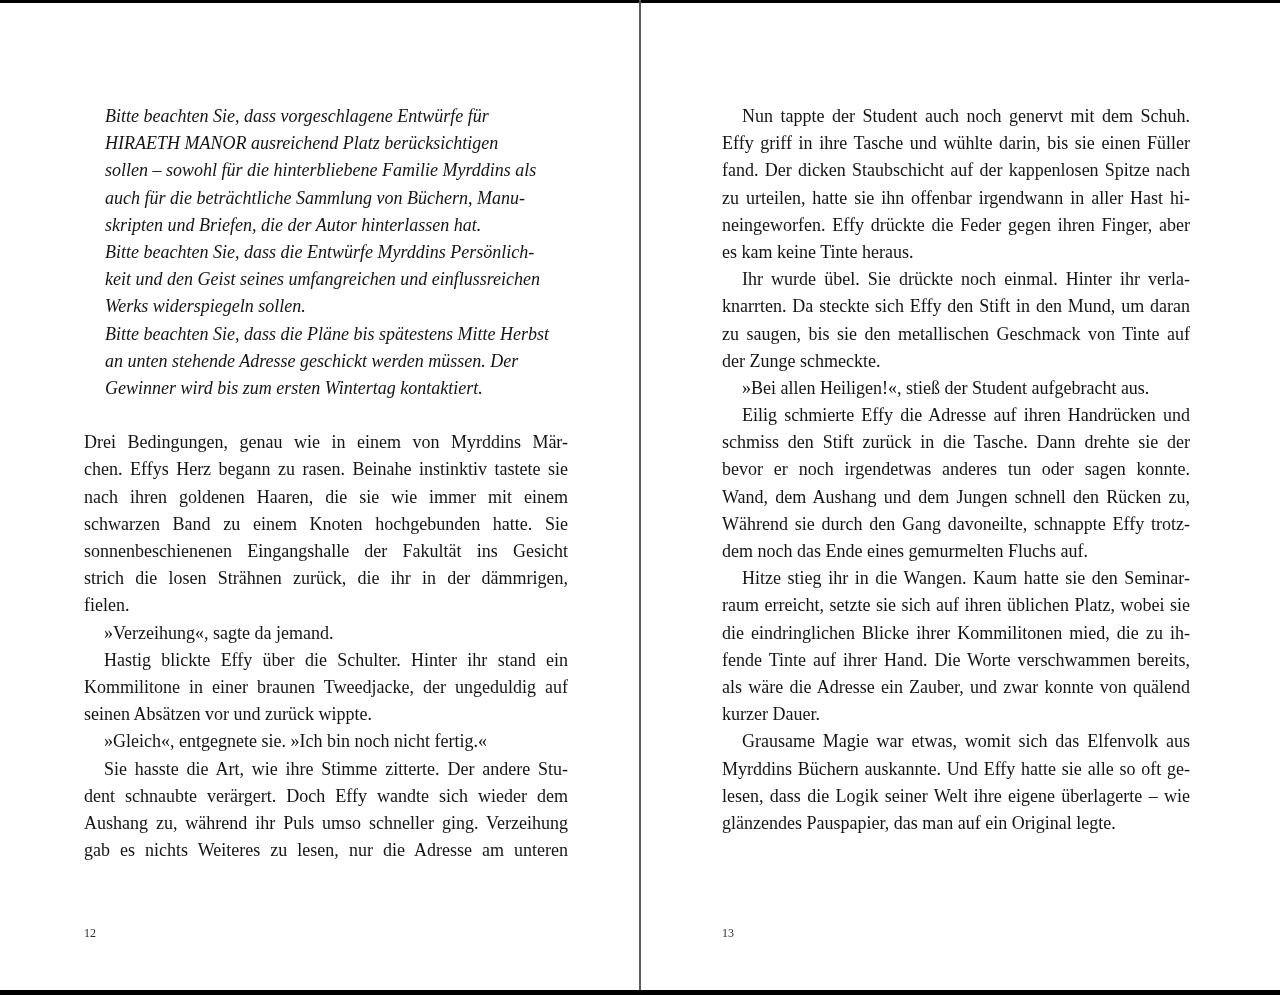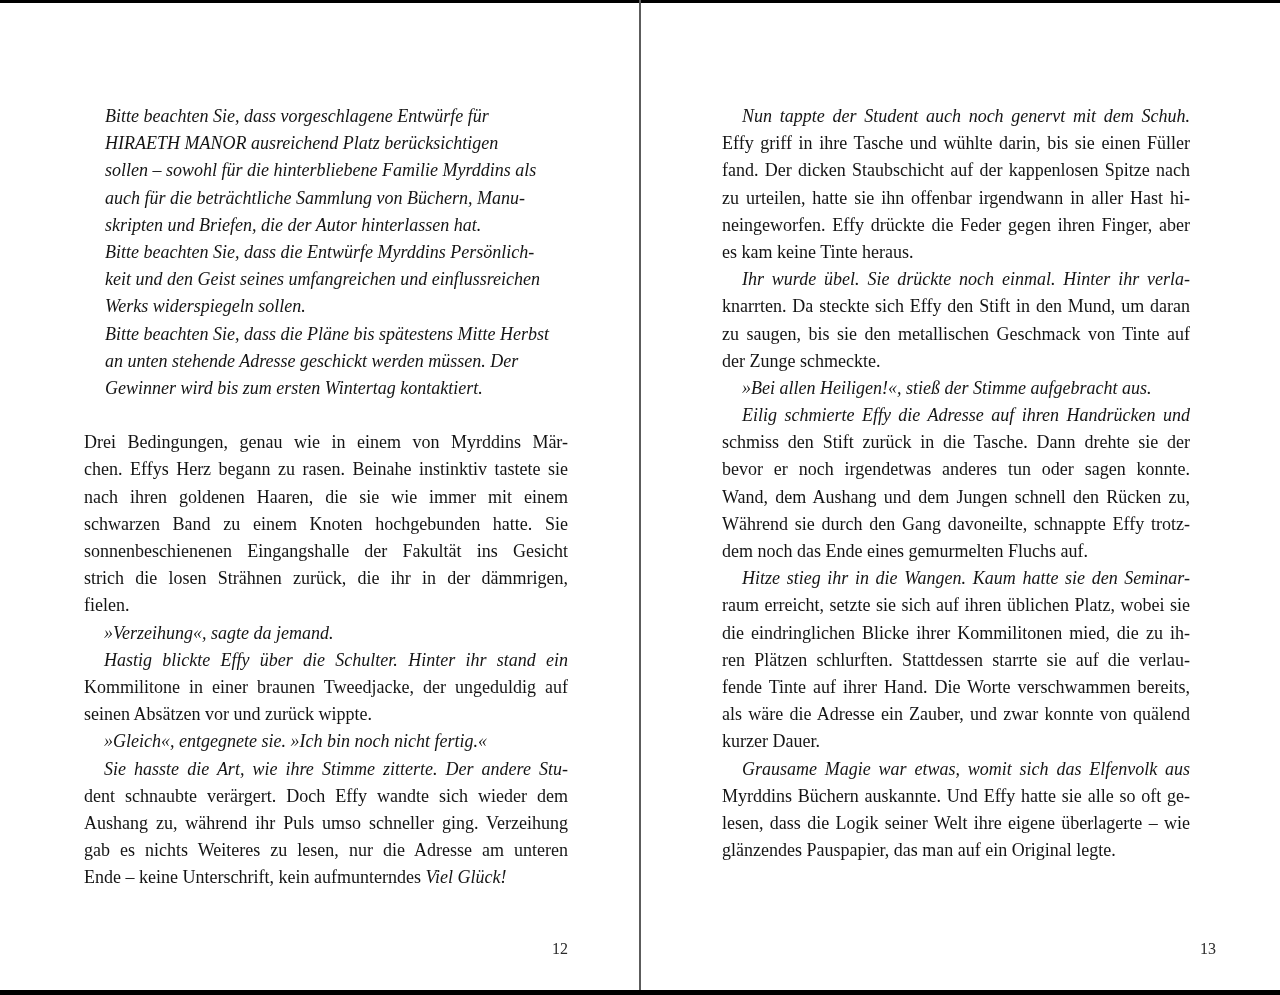--- a/index.html
+++ b/index.html
@@ -19,32 +19,31 @@
   .textblock {
     position: absolute; top: 103px;
     font-size: 18px; line-height: 27.2px;
     hyphens: none;
   }
   #left-text  { left: 84px;  width: 484px; }
   #right-text { left: 722px; width: 468px; }
 
   .line { height: 27.2px; }
   .line.j { text-align: justify; text-align-last: justify; }
-  .line.ind { text-indent: 20px; font-style: italic; }
+  .line.ind { text-indent: 20px; }
   .line.notice { font-style: italic; padding-left: 21px; }
   .em { font-style: italic; }
 
   .pagenum {
     position: absolute; top: 924px; height: 20px;
-    font-size: 16px; line-height: 18px; text-align: right;
+    font-size: 12px; line-height: 18px; text-align: left;
     color: var(--pagenum_color, #2b2b2b);
-    margin-top: 16px;
   }
   #pagenum-left  { left: 84px;  width: 484px; }
-  #pagenum-right { left: 748px; width: 468px; }
+  #pagenum-right { left: 722px; width: 468px; }
 </style>
 </head>
 <body>
 
 <div class="edge-bar top"></div>
 <div class="gutter"></div>
 
 <div class="textblock" id="left-text">
     <div class="line notice">Bitte beachten Sie, dass vorgeschlagene Entwürfe für</div>
     <div class="line notice">HIRAETH MANOR ausreichend Platz berücksichtigen</div>
@@ -67,44 +66,42 @@
     <div class="line">fielen.</div>
     <div class="line ind">»Verzeihung«, sagte da jemand.</div>
     <div class="line ind j">Hastig blickte Effy über die Schulter. Hinter ihr stand ein</div>
     <div class="line j">Kommilitone in einer braunen Tweedjacke, der ungeduldig auf</div>
     <div class="line">seinen Absätzen vor und zurück wippte.</div>
     <div class="line ind">»Gleich«, entgegnete sie. »Ich bin noch nicht fertig.«</div>
     <div class="line ind j">Sie hasste die Art, wie ihre Stimme zitterte. Der andere Stu-</div>
     <div class="line j">dent schnaubte verärgert. Doch Effy wandte sich wieder dem</div>
     <div class="line j">Aushang zu, während ihr Puls umso schneller ging. Verzeihung</div>
     <div class="line j">gab es nichts Weiteres zu lesen, nur die Adresse am unteren</div>
-    <div class="line"><span>Ende – keine Unterschrift, kein aufmunterndes </span><span class="em">Viel Glück!</span></div>
   </div>
 <div class="textblock" id="right-text">
     <div class="line ind j">Nun tappte der Student auch noch genervt mit dem Schuh.</div>
     <div class="line j">Effy griff in ihre Tasche und wühlte darin, bis sie einen Füller</div>
     <div class="line j">fand. Der dicken Staubschicht auf der kappenlosen Spitze nach</div>
     <div class="line j">zu urteilen, hatte sie ihn offenbar irgendwann in aller Hast hi-</div>
     <div class="line j">neingeworfen. Effy drückte die Feder gegen ihren Finger, aber</div>
     <div class="line">es kam keine Tinte heraus.</div>
     <div class="line ind j">Ihr wurde übel. Sie drückte noch einmal. Hinter ihr verla-</div>
     <div class="line j">knarrten. Da steckte sich Effy den Stift in den Mund, um daran</div>
     <div class="line j">zu saugen, bis sie den metallischen Geschmack von Tinte auf</div>
     <div class="line">der Zunge schmeckte.</div>
-    <div class="line ind">»Bei allen Heiligen!«, stieß der Stimme aufgebracht aus.</div>
+    <div class="line ind">»Bei allen Heiligen!«, stieß der Student aufgebracht aus.</div>
     <div class="line ind j">Eilig schmierte Effy die Adresse auf ihren Handrücken und</div>
     <div class="line j">schmiss den Stift zurück in die Tasche. Dann drehte sie der</div>
     <div class="line j">bevor er noch irgendetwas anderes tun oder sagen konnte.</div>
     <div class="line j">Wand, dem Aushang und dem Jungen schnell den Rücken zu,</div>
     <div class="line j">Während sie durch den Gang davoneilte, schnappte Effy trotz-</div>
     <div class="line">dem noch das Ende eines gemurmelten Fluchs auf.</div>
     <div class="line ind j">Hitze stieg ihr in die Wangen. Kaum hatte sie den Seminar-</div>
     <div class="line j">raum erreicht, setzte sie sich auf ihren üblichen Platz, wobei sie</div>
     <div class="line j">die eindringlichen Blicke ihrer Kommilitonen mied, die zu ih-</div>
-    <div class="line j">ren Plätzen schlurften. Stattdessen starrte sie auf die verlau-</div>
     <div class="line j">fende Tinte auf ihrer Hand. Die Worte verschwammen bereits,</div>
     <div class="line j">als wäre die Adresse ein Zauber, und zwar konnte von quälend</div>
     <div class="line">kurzer Dauer.</div>
     <div class="line ind j">Grausame Magie war etwas, womit sich das Elfenvolk aus</div>
     <div class="line j">Myrddins Büchern auskannte. Und Effy hatte sie alle so oft ge-</div>
     <div class="line j">lesen, dass die Logik seiner Welt ihre eigene überlagerte – wie</div>
     <div class="line">glänzendes Pauspapier, das man auf ein Original legte.</div>
   </div>
 
 <div class="pagenum" id="pagenum-left">12</div>

